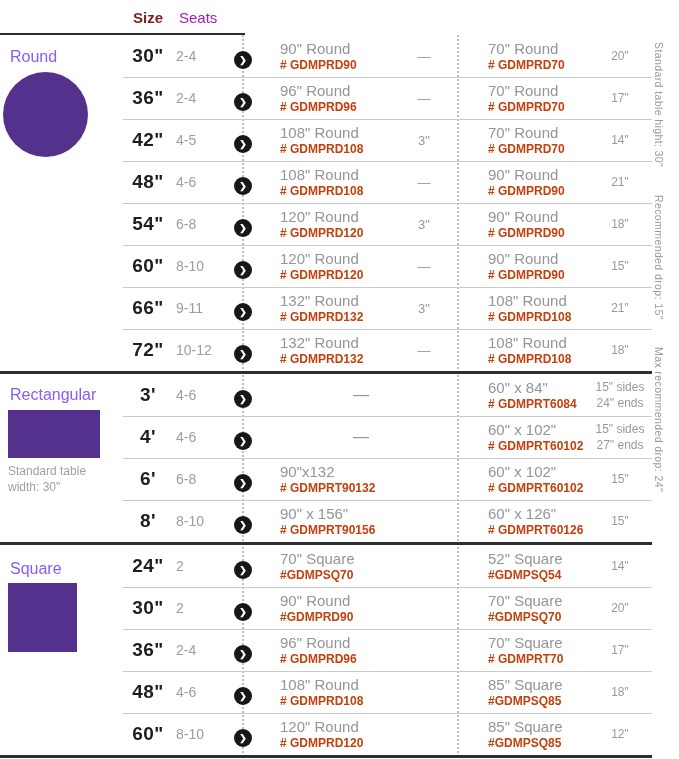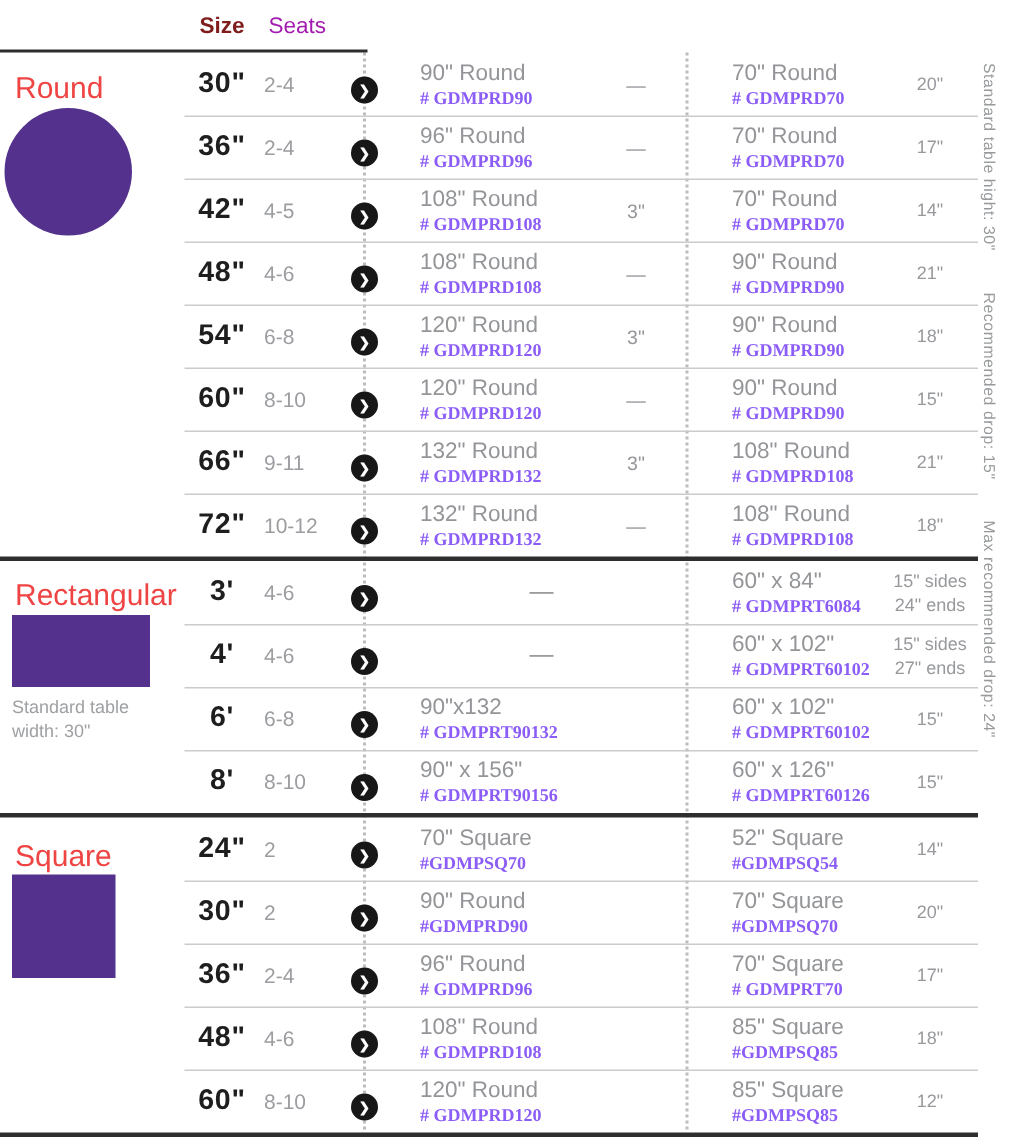--- a/index.html
+++ b/index.html
@@ -38,25 +38,25 @@
   .c-size{left:120px;width:56px;justify-content:center;font-size:19px;font-weight:bold;color:#1e1e1e;letter-spacing:.5px;}
   .c-seats{left:176px;width:48px;justify-content:flex-start;font-size:14px;color:#9b9da0;}
   .c-icon{left:233px;width:20px;justify-content:center;}
   .icon-circle{width:18px;height:18px;border-radius:50%;background:#171717;color:#ffffff;display:flex;align-items:center;justify-content:center;font-size:9px;font-weight:bold;margin-top:7px;}
   .c-floor{left:280px;width:115px;flex-direction:column;align-items:flex-start;justify-content:center;}
   .c-floor.combined{width:162px;align-items:center;}
   .c-puddle{left:399px;width:50px;justify-content:center;font-size:13px;color:#94969a;}
   .c-mid{left:488px;width:112px;flex-direction:column;align-items:flex-start;justify-content:center;}
   .c-drop{left:590px;width:60px;flex-direction:column;justify-content:center;align-items:center;font-size:12px;color:#97999c;line-height:16px;}
   .main-line{font-size:15px;color:#939598;line-height:19px;}
-  .sku-line{font-size:12px;font-weight:bold;color:#8b5cf6;line-height:15px;font-family:Liberation Serif, serif;}
+  .sku-line{font-size:12px;font-weight:bold;color:#c2410c;line-height:15px;}
   .dash{font-size:16px;color:#8f9194;}
 
   
-  .shape-label{position:absolute;left:10px;font-size:20px;color:#ef4444;}
+  .shape-label{position:absolute;left:10px;font-size:16px;color:#8b5cf6;}
   .sec-round .shape-label{top:13px;}
   .sec-rectangular .shape-label{top:12px;}
   .sec-square .shape-label{top:15px;text-align:right;}
   .shape{position:absolute;background:#55318e;}
   .shape.circle{left:3px;top:37px;width:85px;height:85px;border-radius:50%;}
   .shape.rect{left:8px;top:36px;width:92px;height:48px;}
   .shape.square{left:8px;top:38px;width:69px;height:69px;}
   .shape-caption{position:absolute;left:8px;top:89px;font-size:12px;color:#9ea0a3;line-height:16px;}
 
   

